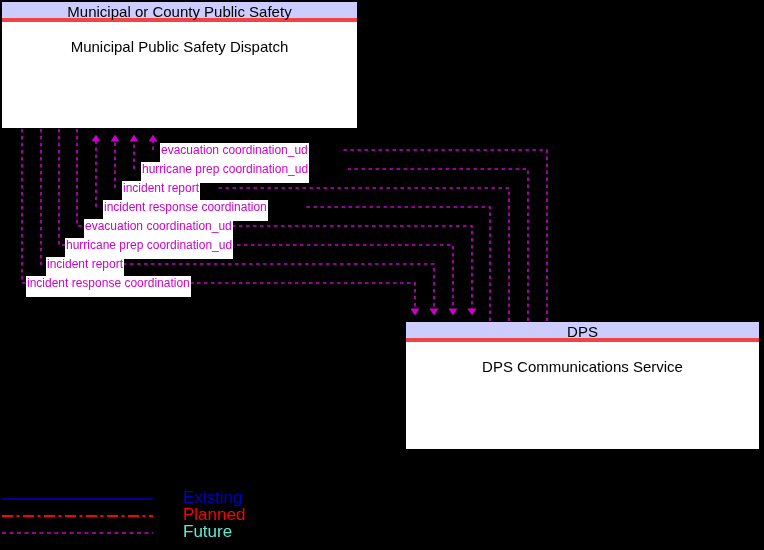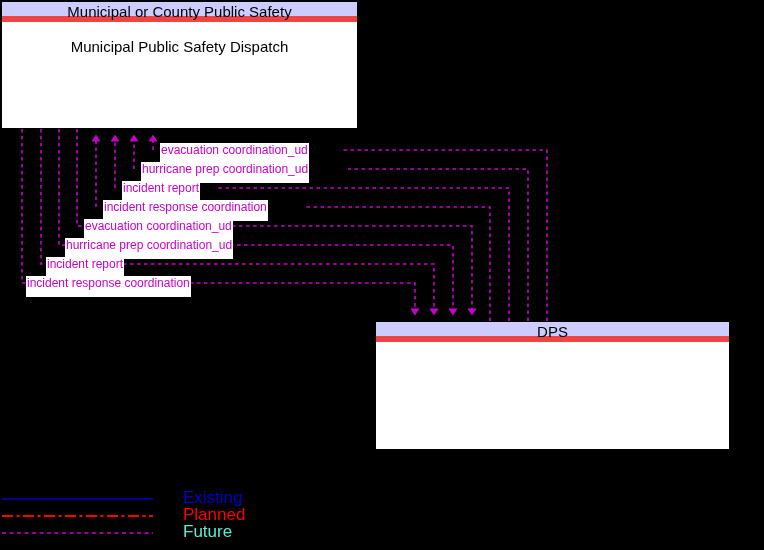--- a/index.html
+++ b/index.html
@@ -1,27 +1,27 @@
 <!DOCTYPE html>
 <html><head>
 <meta charset="utf-8">
 <style>
   html,body{margin:0;padding:0;background:#000;}
   body{width:764px;height:550px;position:relative;overflow:hidden;
        font-family:"Liberation Sans","DejaVu Sans",sans-serif;}
 
   
   .node{position:absolute;background:#ffffff;border:1px solid #000;box-sizing:border-box;}
-  .node .hdr{background:#ccccff;border-bottom:6px solid #ef4444;
+  .node .hdr{background:#ccccff;border-bottom:4px solid #ef4444;
              text-align:center;font-size:15px;line-height:19px;color:#000;
              height:20px;box-sizing:border-box;}
   .node .ttl{text-align:center;font-size:15px;line-height:22px;color:#000;padding-top:14px;}
 
   #box-municipal{left:1px;top:1px;width:357px;height:128px;}
-  #box-dps{left:375px;top:321px;width:355px;height:129px;}
+  #box-dps{left:405px;top:321px;width:355px;height:129px;}
 
   
   #flows{position:absolute;left:0;top:0;width:764px;height:550px;}
 
   
   .flowlabel{position:absolute;background:#ffffff;color:#cc00cc;
              font-size:12px;line-height:14px;height:21px;
              white-space:nowrap;padding:0 1px;box-sizing:border-box;}
 
   
@@ -68,20 +68,21 @@
   </g>
 </svg>
 
 <div class="node" id="box-municipal">
   <div class="hdr">Municipal or County Public Safety</div>
   <div class="ttl">Municipal Public Safety Dispatch</div>
 </div>
 
 <div class="node" id="box-dps">
   <div class="hdr">DPS</div>
+  <div class="ttl">DPS Communications Service</div>
 </div>
 
 <div class="flowlabel" style="left:160px;top:143px;">evacuation coordination_ud</div>
 <div class="flowlabel" style="left:141px;top:162px;">hurricane prep coordination_ud</div>
 <div class="flowlabel" style="left:122px;top:181px;">incident report</div>
 <div class="flowlabel" style="left:103px;top:200px;">incident response coordination</div>
 <div class="flowlabel" style="left:84px;top:219px;">evacuation coordination_ud</div>
 <div class="flowlabel" style="left:65px;top:238px;">hurricane prep coordination_ud</div>
 <div class="flowlabel" style="left:46px;top:257px;">incident report</div>
 <div class="flowlabel" style="left:26px;top:276px;">incident response coordination</div>

